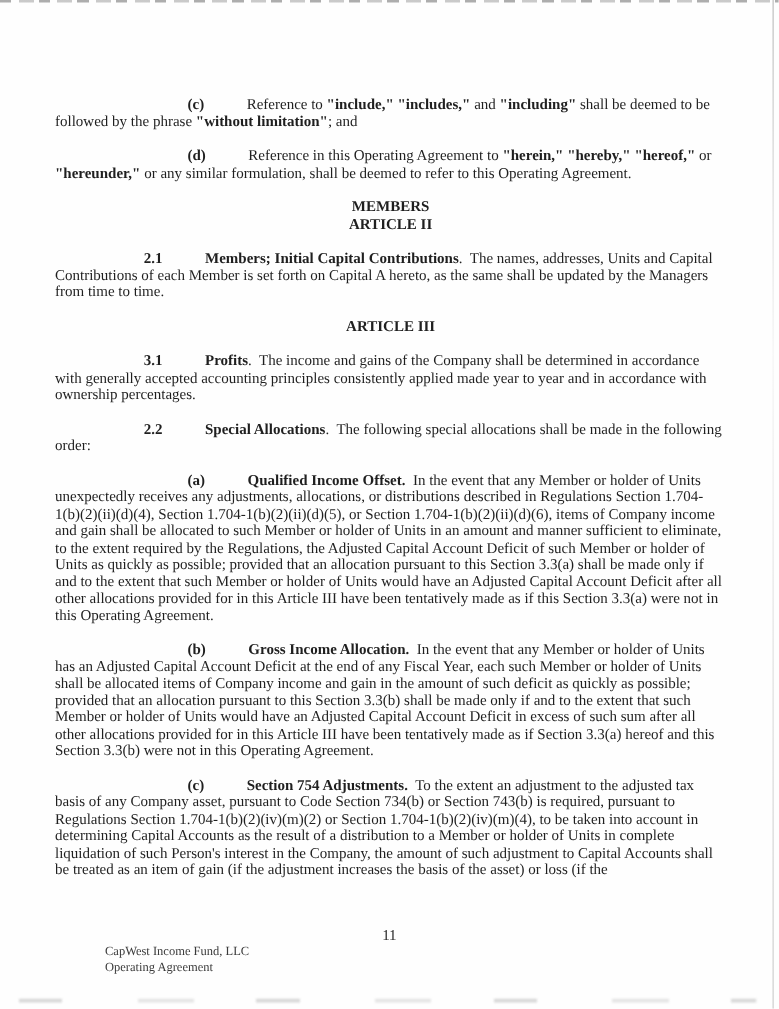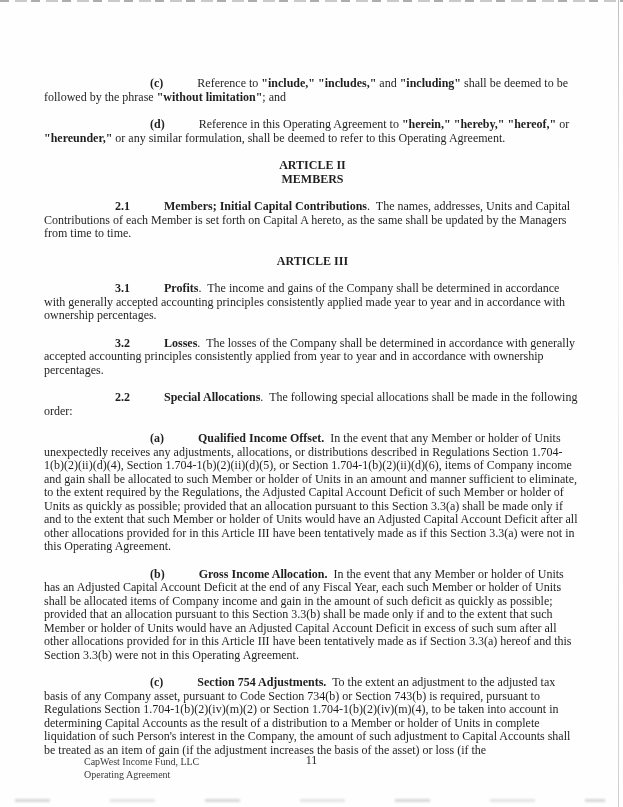--- a/index.html
+++ b/index.html
@@ -38,21 +38,20 @@
   .b { font-weight: bold; }
   .u { }
   .tab { display: inline-block; width: 34px; }
   .page-number {
     position: absolute;
     top: 742px;
     left: 0;
     width: 100%;
     text-align: center;
     color: #2a2a2a;
-    margin-top: 12px;
   }
   .footer {
     position: absolute;
     top: 756px;
     left: 84px;
     font-size: 10px;
     line-height: 12.5px;
     color: #3a3a3a;
     font-family: Liberation Serif, serif;
   }
@@ -102,29 +101,28 @@
 <div class="page">
 
   <div class="edge-top"></div>
   <div class="edge-right"></div>
   <div class="edge-bottom"></div>
 
   <main class="content">
     <p class="para indent2"><span class="b ">(c)</span><span class="tab"></span><span class="">Reference to </span><span class="b ">"include,"</span><span class=""> </span><span class="b ">"includes,"</span><span class=""> and </span><span class="b ">"including"</span><span class=""> shall be deemed to be followed by the phrase </span><span class="b ">"without limitation"</span><span class="">; and</span></p>
     <p class="para indent2"><span class="b ">(d)</span><span class="tab"></span><span class="">Reference in this Operating Agreement to </span><span class="b ">"herein,"</span><span class=""> </span><span class="b ">"hereby,"</span><span class=""> </span><span class="b ">"hereof,"</span><span class=""> or </span><span class="b ">"hereunder,"</span><span class=""> or any similar formulation, shall be deemed to refer to this Operating Agreement.</span></p>
     <div class="heading">
+        <div>MEMBERS</div>
         <div>ARTICLE II</div>
-        <div>MEMBERS</div>
       </div>
     <p class="para indent1"><span class="b ">2.1</span><span class="tab"></span><span class="b u">Members; Initial Capital Contributions</span><span class="">.  The names, addresses, Units and Capital Contributions of each Member is set forth on </span><span class="u">Capital A</span><span class=""> hereto, as the same shall be updated by the Managers from time to time.</span></p>
     <div class="heading">
         <div>ARTICLE III</div>
       </div>
     <p class="para indent1"><span class="b ">3.1</span><span class="tab"></span><span class="b u">Profits</span><span class="">.  The income and gains of the Company shall be determined in accordance with generally accepted accounting principles consistently applied made year to year and in accordance with ownership percentages.</span></p>
-    <p class="para indent1"><span class="b ">3.2</span><span class="tab"></span><span class="b u">Losses</span><span class="">.  The losses of the Company shall be determined in accordance with generally accepted accounting principles consistently applied from year to year and in accordance with ownership percentages.</span></p>
     <p class="para indent1"><span class="b ">2.2</span><span class="tab"></span><span class="b u">Special Allocations</span><span class="">.  The following special allocations shall be made in the following order:</span></p>
     <p class="para indent2"><span class="b ">(a)</span><span class="tab"></span><span class="b ">Qualified Income Offset.</span><span class="">  In the event that any Member or holder of Units unexpectedly receives any adjustments, allocations, or distributions described in Regulations Section 1.704-1(b)(2)(ii)(d)(4), Section 1.704-1(b)(2)(ii)(d)(5), or Section 1.704-1(b)(2)(ii)(d)(6), items of Company income and gain shall be allocated to such Member or holder of Units in an amount and manner sufficient to eliminate, to the extent required by the Regulations, the Adjusted Capital Account Deficit of such Member or holder of Units as quickly as possible; provided that an allocation pursuant to this </span><span class="u">Section 3.3(a)</span><span class=""> shall be made only if and to the extent that such Member or holder of Units would have an Adjusted Capital Account Deficit after all other allocations provided for in this </span><span class="u">Article III</span><span class=""> have been tentatively made as if this </span><span class="u">Section 3.3(a)</span><span class=""> were not in this Operating Agreement.</span></p>
     <p class="para indent2"><span class="b ">(b)</span><span class="tab"></span><span class="b ">Gross Income Allocation.</span><span class="">  In the event that any Member or holder of Units has an Adjusted Capital Account Deficit at the end of any Fiscal Year, each such Member or holder of Units shall be allocated items of Company income and gain in the amount of such deficit as quickly as possible; provided that an allocation pursuant to this </span><span class="u">Section 3.3(b)</span><span class=""> shall be made only if and to the extent that such Member or holder of Units would have an Adjusted Capital Account Deficit in excess of such sum after all other allocations provided for in this </span><span class="u">Article III</span><span class=""> have been tentatively made as if </span><span class="u">Section 3.3(a)</span><span class=""> hereof and this </span><span class="u">Section 3.3(b)</span><span class=""> were not in this Operating Agreement.</span></p>
     <p class="para indent2"><span class="b ">(c)</span><span class="tab"></span><span class="b ">Section 754 Adjustments.</span><span class="">  To the extent an adjustment to the adjusted tax basis of any Company asset, pursuant to Code Section 734(b) or Section 743(b) is required, pursuant to Regulations Section 1.704-1(b)(2)(iv)(m)(2) or Section 1.704-1(b)(2)(iv)(m)(4), to be taken into account in determining Capital Accounts as the result of a distribution to a Member or holder of Units in complete liquidation of such Person's interest in the Company, the amount of such adjustment to Capital Accounts shall be treated as an item of gain (if the adjustment increases the basis of the asset) or loss (if the</span></p>
   </main>
 
   <div class="page-number">11</div>
 
   <footer class="footer">
     <div>CapWest Income Fund, LLC</div>

